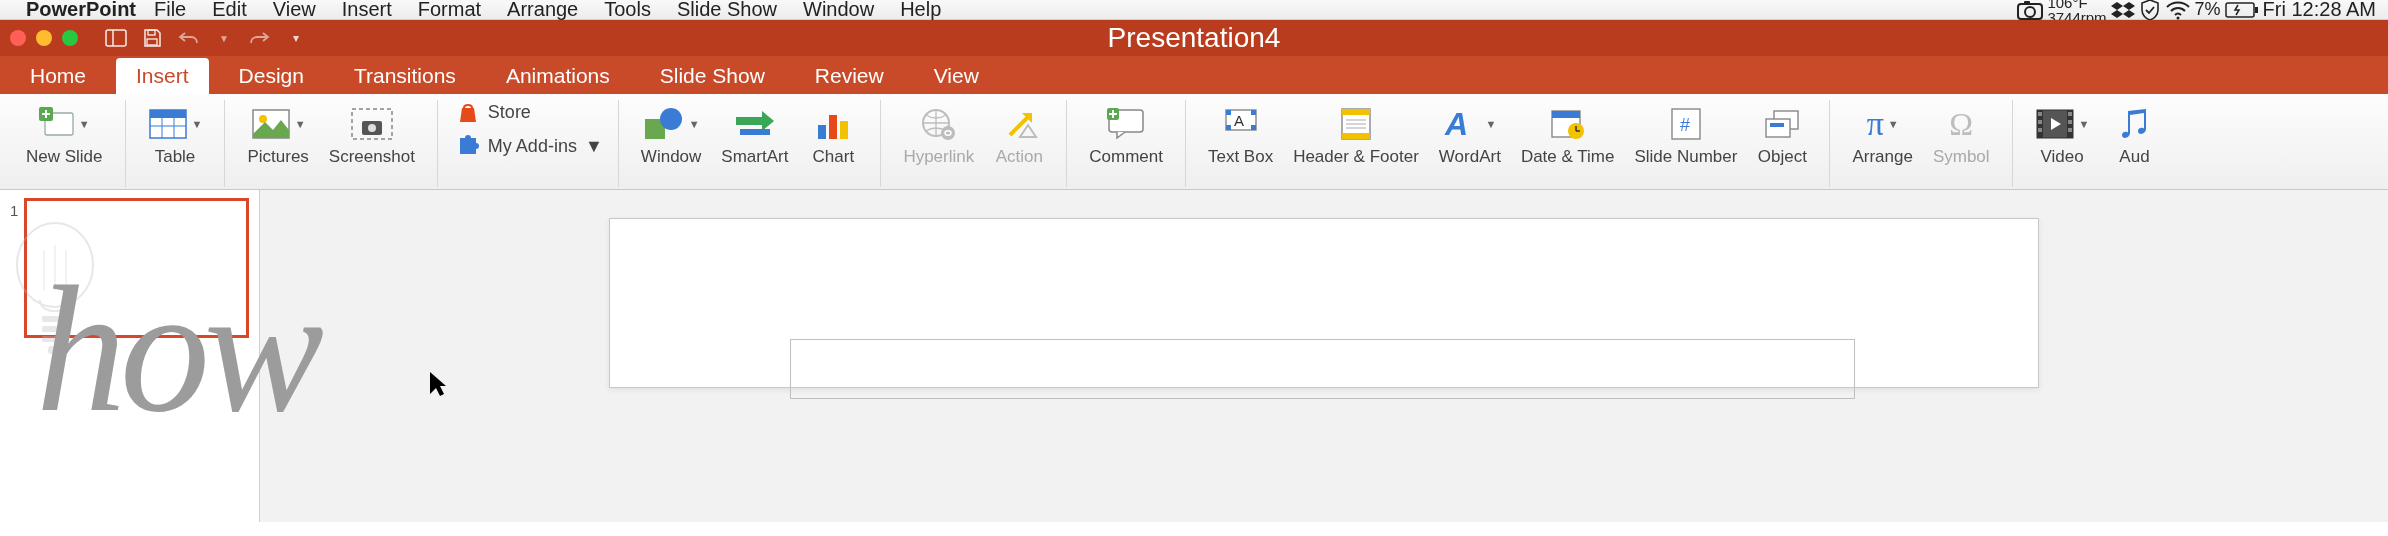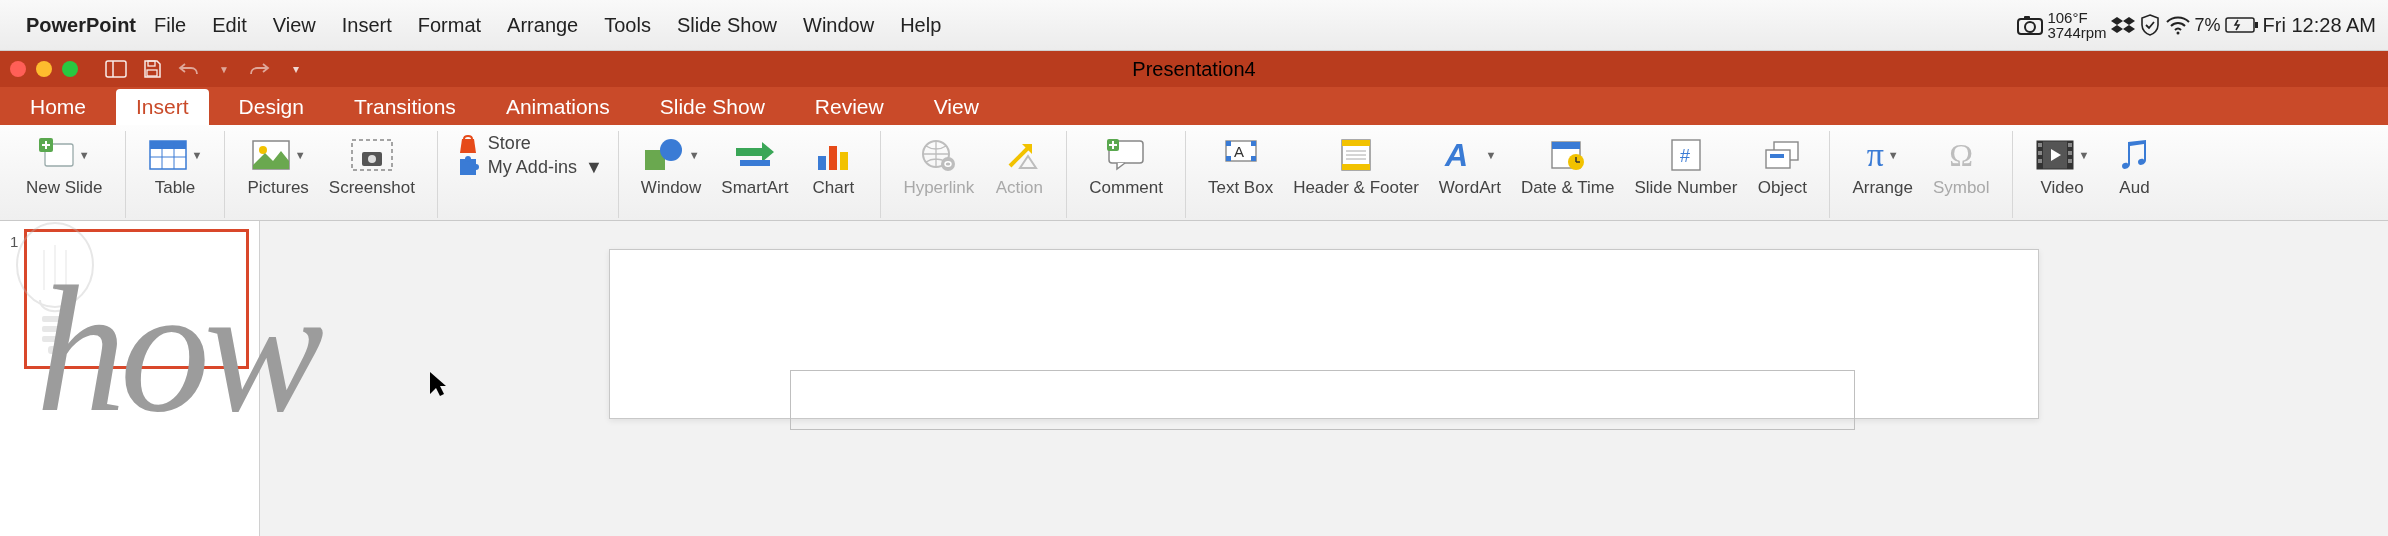--- a/index.html
+++ b/index.html
@@ -1,58 +1,58 @@
 <!DOCTYPE html>
 <html><head>
 <meta charset="utf-8">
 <style>
 * { margin: 0; padding: 0; box-sizing: border-box; font-family: -apple-system, BlinkMacSystemFont, "Segoe UI", sans-serif; }
 body { width: 2388px; height: 536px; background: #fff; overflow: hidden; position: relative; }
 
 
-.mac-menubar { height: 51px; background: linear-gradient(#f9f9f9,#ececec); display: flex; align-items: center; padding: 0 12px; font-size: 20px; color: #222; border-bottom: 1px solid #d0d0d0; }
+.mac-menubar { height: 20px; background: linear-gradient(#f9f9f9,#ececec); display: flex; align-items: center; padding: 0 12px; font-size: 20px; color: #222; border-bottom: 1px solid #d0d0d0; }
 .mac-menubar .apple { font-size: 22px; margin-right: 14px; }
 .mac-menubar .app-name { font-weight: 700; margin-right: 18px; }
 .mac-menubar .menu-item { margin-right: 26px; cursor: default; }
 .mac-menubar .spacer { flex: 1; }
 .mac-menubar .status { display: flex; align-items: center; gap: 4px; font-size: 18px; }
 .mac-menubar .status .camera { font-size: 22px; }
 .mac-menubar .status .temp { font-size: 15px; line-height: 1; text-align: left; }
 .mac-menubar .status .temp .line1 { display:block; }
 .mac-menubar .status .temp .line2 { display:block; }
 .mac-menubar .status .clock { font-size: 20px; }
 
 
 .titlebar { height: 36px; background: #B93C1E; display: flex; align-items: center; padding: 0 10px; color: #fff; font-size: 18px; position: relative; }
 .traffic { display: flex; gap: 10px; margin-right: 20px; }
 .traffic .dot { width: 16px; height: 16px; border-radius: 50%; }
 .traffic .r { background: #ff5f57; }
 .traffic .y { background: #febc2e; }
 .traffic .g { background: #28c840; }
 .titlebar .tb-btn { width: 28px; height: 28px; display: inline-flex; align-items: center; justify-content: center; opacity: .9; margin: 0 4px; }
-.titlebar .title { position: absolute; left: 50%; transform: translateX(-50%); color: #000000; font-size: 20px; }
+.titlebar .title { position: absolute; left: 50%; transform: translateX(-50%); color: #ffffff; font-size: 28px; }
 .titlebar .search { margin-left: auto; display: flex; align-items: center; padding: 2px 10px; color: #f2c9bc; font-size: 20px; width: 340px; }
 .titlebar .search input { background: transparent; border: none; color: #fff; font-size: 20px; outline: none; width: 100%; }
 .titlebar .search input::placeholder { color: #e9b9a9; }
 
 
 .ribbon-tabs { height: 38px; background: #C94A29; display: flex; align-items: flex-end; padding: 0 10px; color: #fff; font-size: 21px; }
 .ribbon-tabs .tab { padding: 6px 20px; cursor: default; margin-right: 10px; border-top-left-radius: 4px; border-top-right-radius: 4px; }
 .ribbon-tabs .tab.active { background: #fff; color: #C94A29; }
 
 
 .ribbon { height: 96px; background: linear-gradient(#fdfdfd,#efefef); border-bottom: 1px solid #c9c9c9; display: flex; align-items: stretch; padding: 6px 4px 2px; }
 .group { display: flex; flex-direction: row; align-items: flex-start; border-right: 1px solid #d7d7d7; padding: 0 12px; }
 .group:last-child { border-right: none; }
 .btn { display: flex; flex-direction: column; align-items: center; justify-content: flex-start; min-width: 70px; padding: 2px 10px; font-size: 17px; color: #444; cursor: default; text-align: center; }
 .btn .icon { height: 44px; display: flex; align-items: center; justify-content: center; font-size: 34px; margin-bottom: 2px; position: relative; }
 .btn .label { line-height: 1.1; }
 .btn.disabled { color: #a9a9a9; }
 .btn .dd { font-size: 11px; color: #666; margin-left: 4px; }
-.side-stack { display:flex; flex-direction:column; justify-content:flex-end; margin-left:6px; min-width:150px; }
+.side-stack { display:flex; flex-direction:column; justify-content:flex-end; gap:10px; margin-left:6px; min-width:150px; }
 .side-stack .row { display:flex; align-items:center; gap:8px; font-size:18px; color:#444; }
 
 
 .doc-area { display: flex; height: calc(536px - 34px - 36px - 38px - 96px); background: #f2f2f2; }
 .thumb-panel { width: 260px; background: #fff; border-right: 1px solid #d0d0d0; padding: 8px 10px; }
 .thumb-wrap { display:flex; align-items:flex-start; gap:6px; }
 .thumb-num { font-size:15px; color:#555; padding-top:4px; }
 .thumb { width: 230px; height: 140px; border: 3px solid #D9472A; background: #fff; }
 .slide-canvas { flex:1; position:relative; padding: 28px 60px; }
 .slide { width: 1430px; height: 170px; background:#fff; border:1px solid #c8c8c8; box-shadow: 0 2px 6px rgba(0,0,0,.08); margin: 0 auto; position:relative; }

